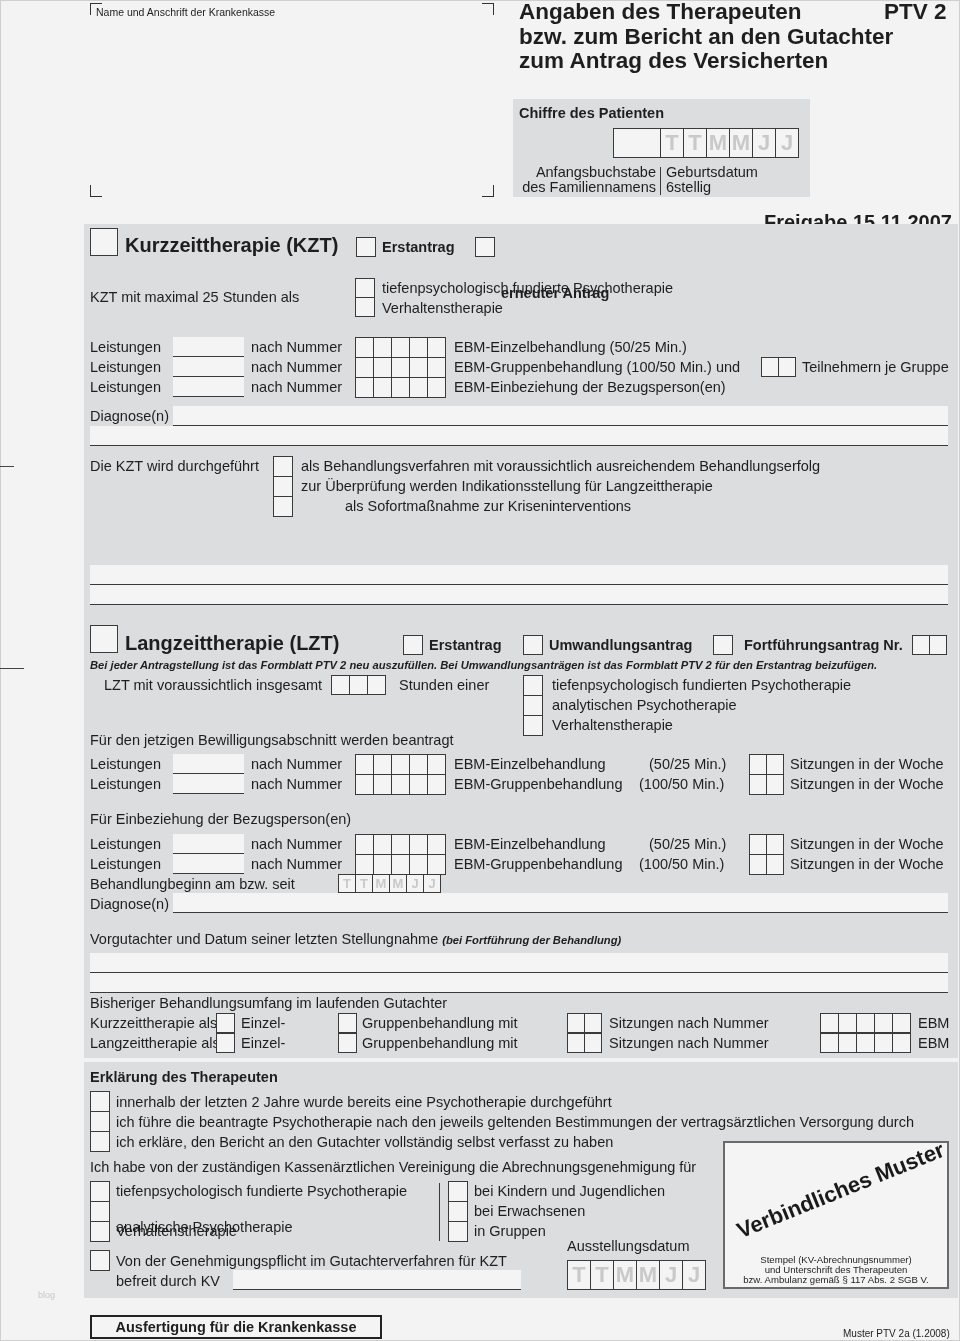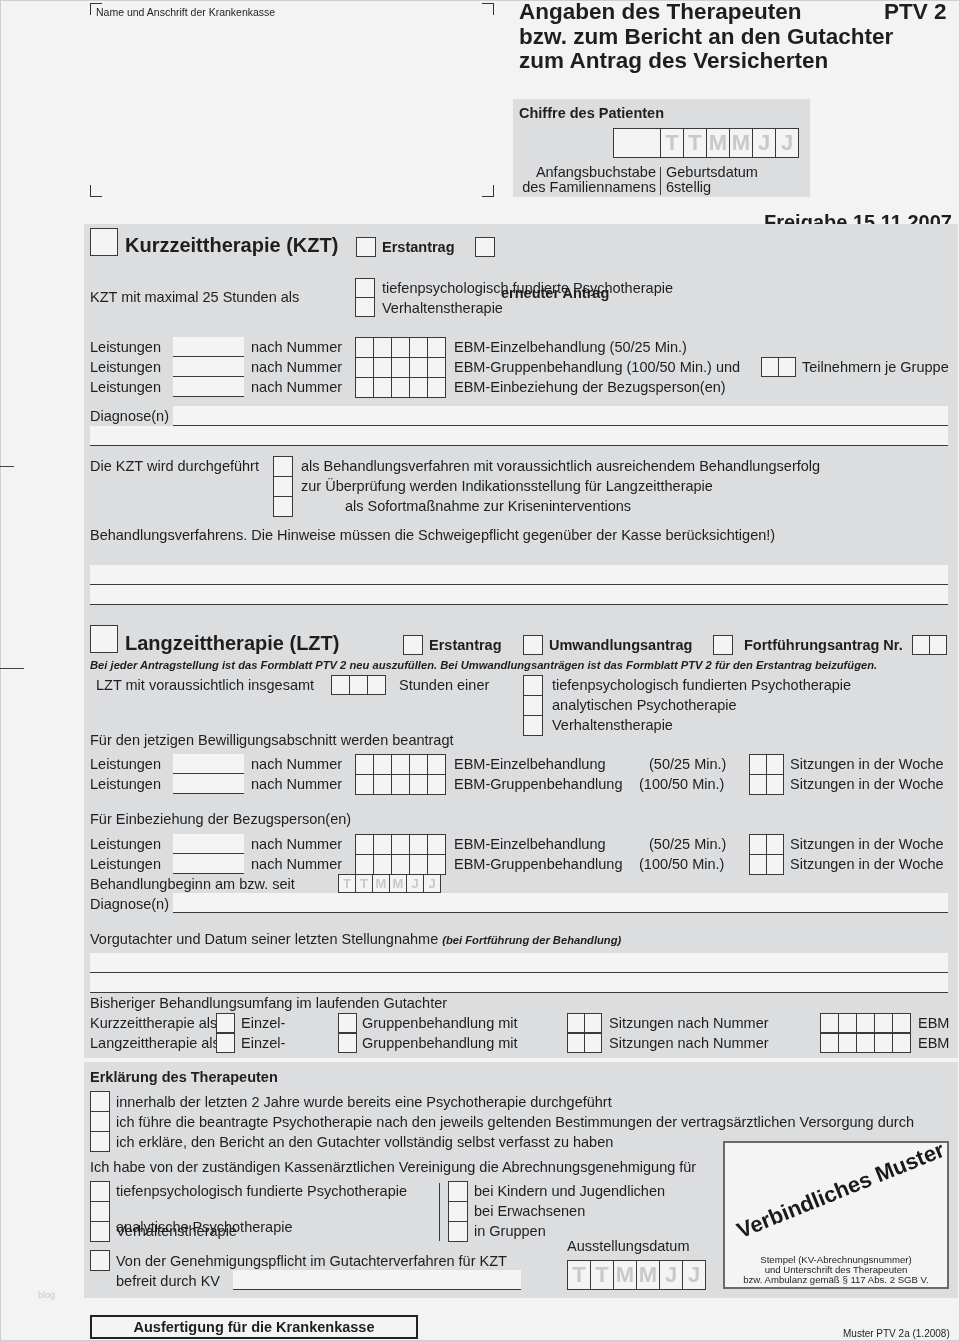--- a/index.html
+++ b/index.html
@@ -150,40 +150,39 @@
 
 <div class="txt" style="left:90px;top:458px;">Die KZT wird durchgeführt</div>
 <div class="cb" style="left:273px;top:456px;width:20px;height:21px;"></div>
 <div class="txt" style="left:301px;top:458px;">als Behandlungsverfahren mit voraussichtlich ausreichendem Behandlungserfolg</div>
 <div class="cb" style="left:273px;top:476px;width:20px;height:21px;"></div>
 <div class="txt" style="left:301px;top:478px;">zur Überprüfung werden Indikationsstellung für Langzeittherapie</div>
 <div class="cb" style="left:273px;top:496px;width:20px;height:21px;"></div>
 <div class="txt" style="left:301px;top:498px;margin-left:44px;">als Sofortmaßnahme zur Kriseninterventions</div>
 
 <div class="txt" style="left:90px;top:528px;line-height:15px;">
-  <div>Behandlungsverfahrens. Die Hinweise müssen die Schweigepflicht gegenüber der Kasse berücksichtigen!)</div>
 </div>
 <div class="field" style="left:90px;top:565px;width:858px;height:20px;"></div>
 <div class="field" style="left:90px;top:585px;width:858px;height:20px;"></div>
 
 <div class="cb" style="left:90px;top:625px;width:28px;height:28px;"></div>
 <div class="txt sec-title" style="left:125px;top:632px;">Langzeittherapie (LZT)</div>
 <div class="cb" style="left:403px;top:635px;width:20px;height:20px;"></div>
 <div class="txt bold" style="left:429px;top:637px;">Erstantrag</div>
 <div class="cb" style="left:523px;top:635px;width:20px;height:20px;"></div>
 <div class="txt bold" style="left:549px;top:637px;">Umwandlungsantrag</div>
 <div class="cb" style="left:713px;top:635px;width:20px;height:20px;"></div>
 <div class="txt bold" style="left:744px;top:637px;">Fortführungsantrag Nr.</div>
 <div class="cell-row" style="left:912px;top:635px;">
   <div class="cell" style="width:18px;height:20px;"></div>
     <div class="cell" style="width:18px;height:20px;"></div>
 </div>
 <div class="txt italic-note" style="left:90px;top:659px;">Bei jeder Antragstellung ist das Formblatt PTV 2 neu auszufüllen. Bei Umwandlungsanträgen ist das Formblatt PTV 2 für den Erstantrag beizufügen.</div>
 
-<div class="txt" style="left:96px;top:677px;">LZT mit voraussichtlich insgesamt</div>
+<div class="txt" style="left:104px;top:677px;">LZT mit voraussichtlich insgesamt</div>
 <div class="cell-row" style="left:331px;top:675px;">
   <div class="cell" style="width:19px;height:20px;"></div>
     <div class="cell" style="width:19px;height:20px;"></div>
     <div class="cell" style="width:19px;height:20px;"></div>
 </div>
 <div class="txt" style="left:399px;top:677px;">Stunden einer</div>
 <div class="cb" style="left:523px;top:675px;width:20px;height:21px;"></div>
 <div class="txt" style="left:552px;top:677px;">tiefenpsychologisch fundierten Psychotherapie</div>
 <div class="cb" style="left:523px;top:695px;width:20px;height:21px;"></div>
 <div class="txt" style="left:552px;top:697px;">analytischen Psychotherapie</div>
@@ -378,14 +377,14 @@
 <div class="field" style="left:233px;top:1270px;width:288px;height:20px;"></div>
 
 <div class="stamp-box" style="left:723px;top:1141px;width:226px;height:148px;"></div>
 <div class="stamp-text" style="left:743px;top:1218px;">Verbindliches Muster</div>
 <div class="txt" style="left:727px;top:1255px;width:218px;text-align:center;font-size:9.6px;line-height:10px;">
   <div>Stempel (KV-Abrechnungsnummer)</div>
   <div>und Unterschrift des Therapeuten</div>
   <div>bzw. Ambulanz gemäß § 117 Abs. 2 SGB V.</div>
 </div>
 
-<div class="footer-btn" style="left:90px;top:1315px;width:328px;height:24px;">Ausfertigung für die Krankenkasse</div>
+<div class="footer-btn" style="left:90px;top:1315px;width:292px;height:24px;">Ausfertigung für die Krankenkasse</div>
 <div class="txt" style="left:843px;top:1328px;font-size:10px;">Muster PTV 2a (1.2008)</div>
 
 </body></html>

